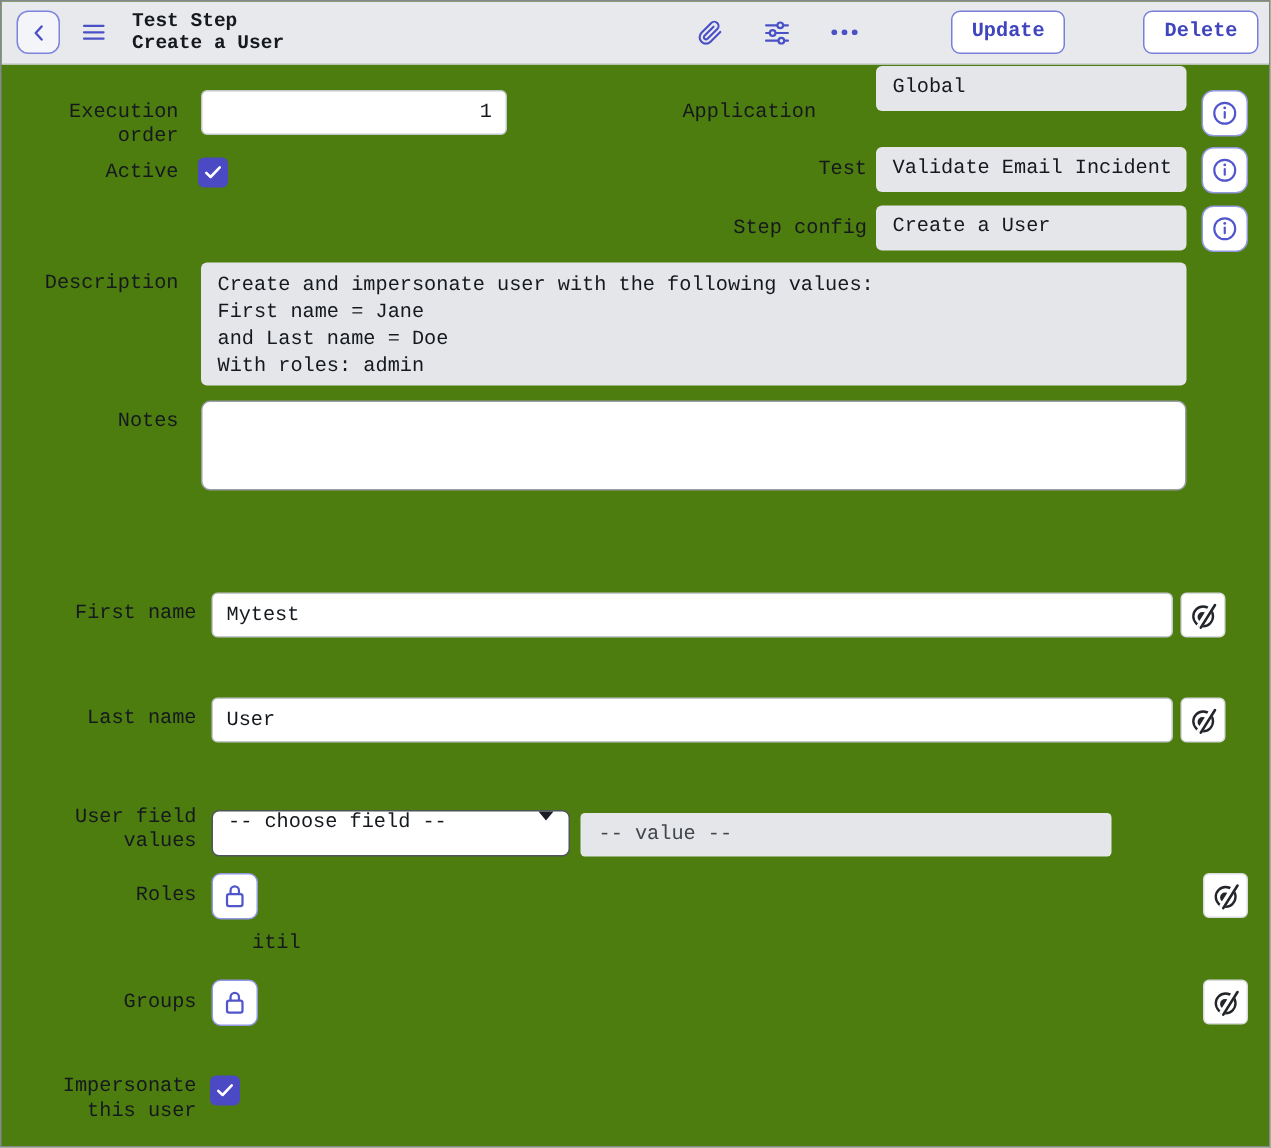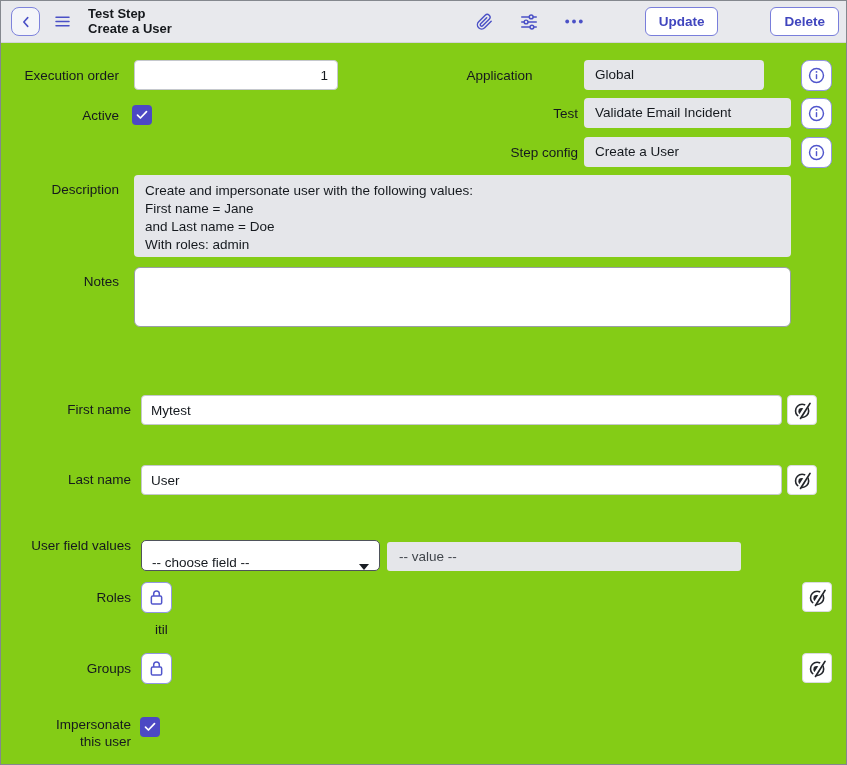--- a/index.html
+++ b/index.html
@@ -1,18 +1,18 @@
 <!DOCTYPE html>
 <html><head>
 <meta charset="utf-8">
 <style>
   html,body{margin:0;padding:0;background:#fff;}
   .page{
     position:relative;width:845px;height:763px;border:1px solid #84888E;
-    background:#84cc16;font-family:Liberation Sans, sans-serif;overflow:hidden;
+    background:#4d7c0f;font-family:Liberation Mono, monospace;overflow:hidden;
     color:#15191E;
   }
   
   .header{
     position:absolute;top:0;left:0;right:0;height:42px;background:#E8E9ED;
     border-bottom:1px solid #D2D4D9;display:flex;align-items:center;
     padding:0 7px 0 10px;box-sizing:border-box;
   }
   .back-btn{
     width:29px;height:29px;border:1.5px solid #7E83DC;border-radius:8px;
@@ -62,21 +62,21 @@
     box-sizing:border-box;
   }
   .pill-btn{
     position:absolute;width:30px;height:30px;border:1px solid #D9DBDF;border-radius:4px;
     background:#fff;display:flex;align-items:center;justify-content:center;padding:0;cursor:pointer;
     box-sizing:border-box;
   }
   .select-box{
     position:absolute;left:140px;top:539px;width:239px;height:31px;
     border:1px solid #4F545B;border-radius:5px;background:#fff;
-    display:flex;align-items:flex-end;justify-content:space-between;
+    display:flex;align-items:flex-start;justify-content:space-between;
     padding:0 10px;box-sizing:border-box;font-size:13.5px;cursor:pointer;color:#15191E;
   }
   .caret{width:0;height:0;border-left:5px solid transparent;border-right:5px solid transparent;border-top:6px solid #1A1E24;}
   .value-ghost{
     position:absolute;left:386px;top:541px;width:354px;height:29px;background:#E5E6EA;
     border-radius:3px;line-height:29px;padding:0 12px;box-sizing:border-box;
     font-size:13.5px;color:#41464C;
   }
   .h-vars{position:absolute;left:14px;top:336px;margin:0;font-size:24px;font-weight:400;color:#1C212B;}
   .plain{position:absolute;font-size:13.5px;color:#15191E;}
@@ -153,21 +153,21 @@
   <label class="lbl" style="left:0;top:107px;width:118px;">Active</label>
   <div class="checkbox" style="left:131px;top:104px;">
     <span style="display:flex">
       <svg width="12" height="10" viewBox="0 0 12 10">
           <path d="M1.5 5.2 L4.4 8 L10.5 1.6" fill="none" stroke="#fff" stroke-width="1.7" stroke-linecap="round" stroke-linejoin="round"></path>
         </svg>
     </span>
   </div>
 
   <label class="lbl" style="left:420px;top:67px;width:157px;text-align:center;">Application</label>
-  <div class="readonly" style="left:583px;top:59px;width:180px;">Global</div>
+  <div class="readonly" style="left:583px;top:43px;width:207px;">Global</div>
   <button class="info-btn" style="left:800px;top:59px;">
     <span style="display:flex">
       <svg width="17" height="17" viewBox="0 0 20 20">
           <circle cx="10" cy="10" r="8.2" fill="none" stroke="#5156CC" stroke-width="1.7"></circle>
           <line x1="10" y1="9" x2="10" y2="13.5" stroke="#5156CC" stroke-width="1.7" stroke-linecap="round"></line>
           <circle cx="10" cy="5.8" r="1.1" fill="#5156CC"></circle>
         </svg>
     </span>
   </button>
 
@@ -240,21 +240,21 @@
 
   <label class="lbl" style="left:0;top:589px;width:130px;">Roles</label>
   <button class="lock-btn" style="left:140px;top:581px;">
     <span style="display:flex">
       <svg width="15" height="17" viewBox="0 0 16 18">
           <rect x="2.5" y="7.5" width="11" height="8.5" rx="1.5" fill="none" stroke="#5156CC" stroke-width="1.6"></rect>
           <path d="M5 7.5 V5 a3 3 0 0 1 6 0 v2.5" fill="none" stroke="#5156CC" stroke-width="1.6"></path>
         </svg>
     </span>
   </button>
-  <div class="plain" style="left:128px;top:621px;padding-left:26px;">itil</div>
+  <div class="plain" style="left:141px;top:621px;padding-left:26px;">itil</div>
   <button class="pill-btn" style="left:801px;top:581px;">
     <span style="display:flex">
       <svg width="19" height="19" viewBox="0 0 24 24">
           <circle cx="11.5" cy="12.5" r="8.3" fill="none" stroke="#22252A" stroke-width="2"></circle>
           <circle cx="11" cy="13" r="4.2" fill="#22252A"></circle>
           <line x1="8" y1="21.5" x2="20" y2="2.5" stroke="#fff" stroke-width="5"></line>
           <line x1="9.5" y1="22" x2="21.5" y2="3" stroke="#22252A" stroke-width="2.2" stroke-linecap="round"></line>
         </svg>
     </span>
   </button>

